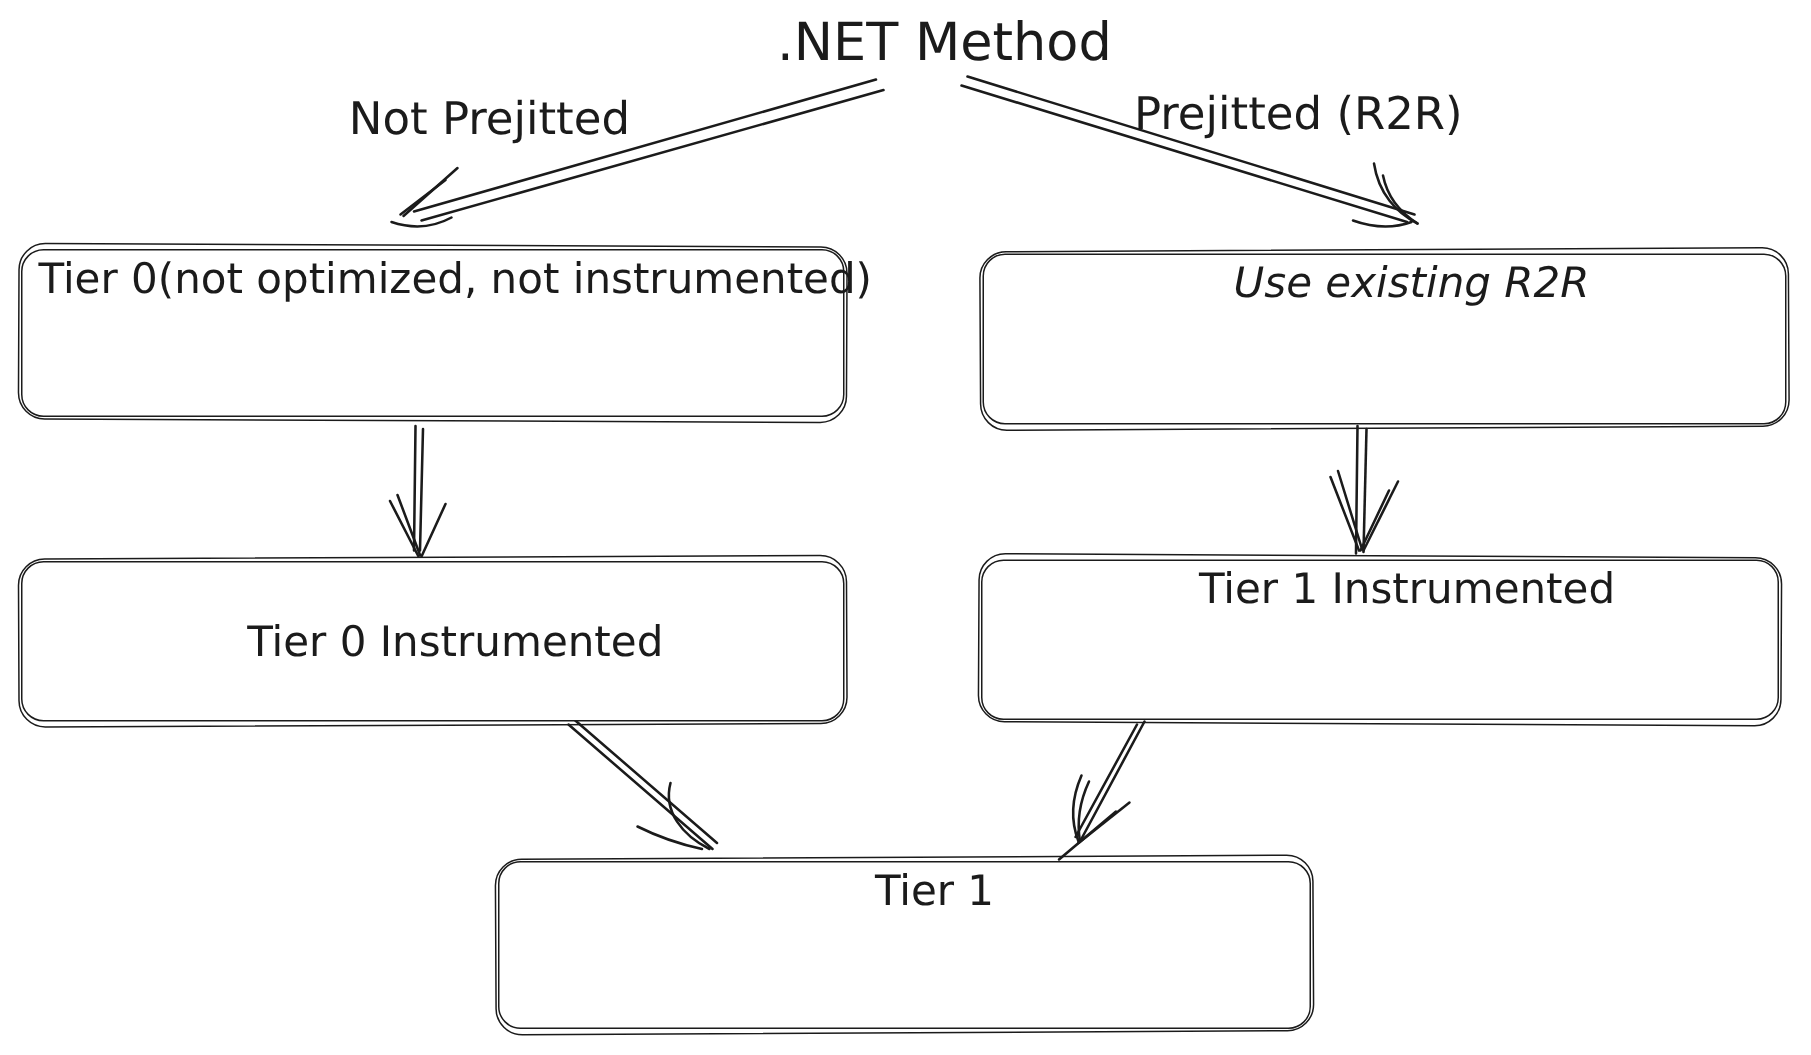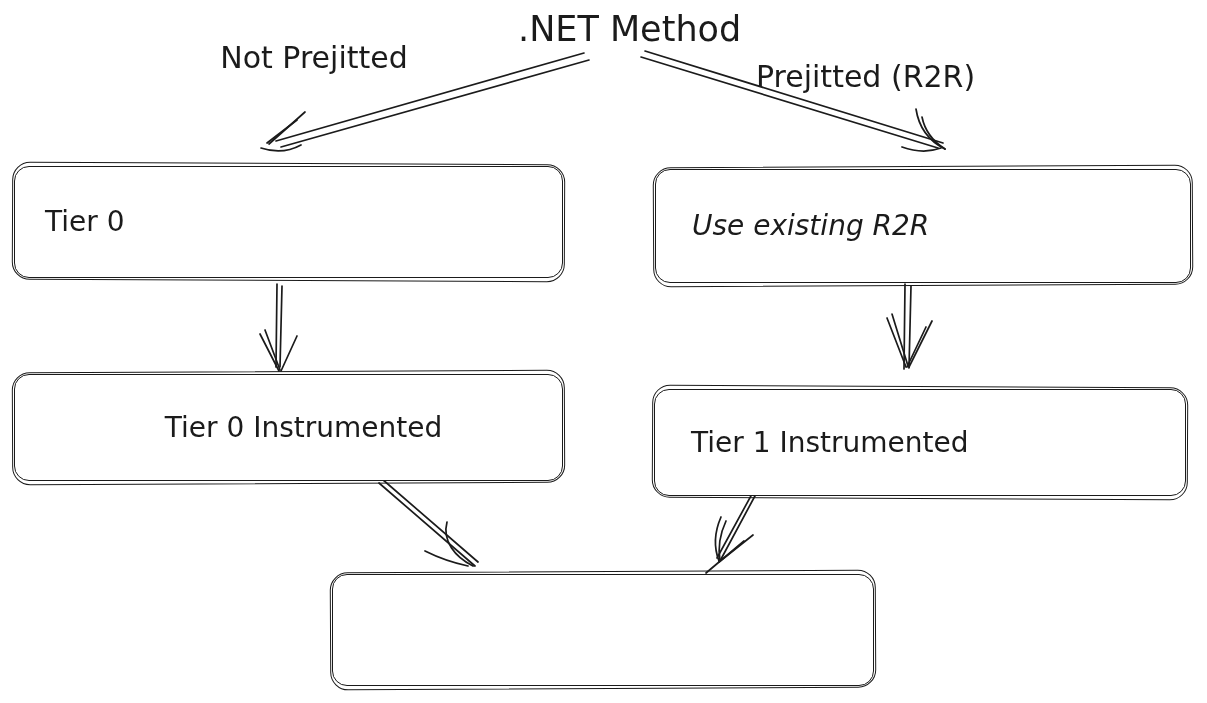--- a/index.html
+++ b/index.html
@@ -12,42 +12,42 @@
     overflow:hidden;
   }
   .arrows{position:absolute;left:0;top:0;width:1207px;height:703px;pointer-events:none;}
   .arrows path{stroke:#1b1b1b;stroke-width:1.7;fill:none;stroke-linecap:round;stroke-linejoin:round;}
 
   .root-label{
     position:absolute;left:518px;top:12px;width:206px;
     text-align:center;font-size:35px;line-height:34px;white-space:nowrap;
   }
   .edge-label{position:absolute;font-size:30px;line-height:34px;white-space:nowrap;}
-  .edge-label.left{left:208px;top:41px;width:212px;text-align:center;}
+  .edge-label.left{left:208px;top:63px;width:212px;text-align:right;}
   .edge-label.right{left:756px;top:60px;width:250px;text-align:left;}
 
   .node{
     position:absolute;
     border:1.7px solid #1b1b1b;
     border-radius:15px;
     background:#ffffff;
-    display:flex;flex-direction:column;justify-content:center;
+    display:flex;flex-direction:row;justify-content:center;
     box-sizing:border-box;
   }
   .node::before{
     content:"";position:absolute;inset:-4px -3px -4px -3px;
     border:1.3px solid #1b1b1b;border-radius:18px;pointer-events:none;
   }
   .node-tier0{left:14px;top:166px;width:549px;height:112px;padding-left:30px;}
   .node-tier0::before{transform:rotate(0.25deg);}
   .node-r2r{left:655px;top:169px;width:536px;height:114px;padding-left:36px;font-style:italic;}
   .node-r2r::before{transform:rotate(-0.3deg);}
   .node-tier0i{left:14px;top:374px;width:549px;height:107px;padding-left:30px;align-items:center;}
   .node-tier0i::before{transform:rotate(-0.25deg);}
-  .node-tier1i{left:654px;top:373px;width:532px;height:107px;padding-left:36px;margin-top:16px;}
+  .node-tier1i{left:654px;top:373px;width:532px;height:107px;padding-left:36px;}
   .node-tier1i::before{transform:rotate(0.3deg);}
   .node-tier1{left:332px;top:574px;width:542px;height:112px;padding-left:40px;}
   .node-tier1::before{transform:rotate(-0.3deg);}
 
   .node-title,.node-sub{font-size:28px;line-height:38px;white-space:nowrap;}
 </style>
 </head>
 <body>
 
 <div class="canvas">
@@ -98,30 +98,32 @@
     </g>
   </svg>
 
   <div class="root-label">.NET Method</div>
 
   <div class="edge-label left">Not Prejitted</div>
   <div class="edge-label right">Prejitted (R2R)</div>
 
   <div class="node node-tier0">
     <div class="node-title">Tier 0</div>
+    <div class="node-sub">(not optimized, not instrumented)</div>
   </div>
 
   <div class="node node-r2r">
     <div class="node-title">Use existing R2R</div>
   </div>
 
   <div class="node node-tier0i">
     <div class="node-title">Tier 0 Instrumented</div>
   </div>
 
   <div class="node node-tier1i">
     <div class="node-title">Tier 1 Instrumented</div>
   </div>
 
   <div class="node node-tier1">
+    <div class="node-title">Tier 1</div>
   </div>
 
 </div>
 
 </body></html>

